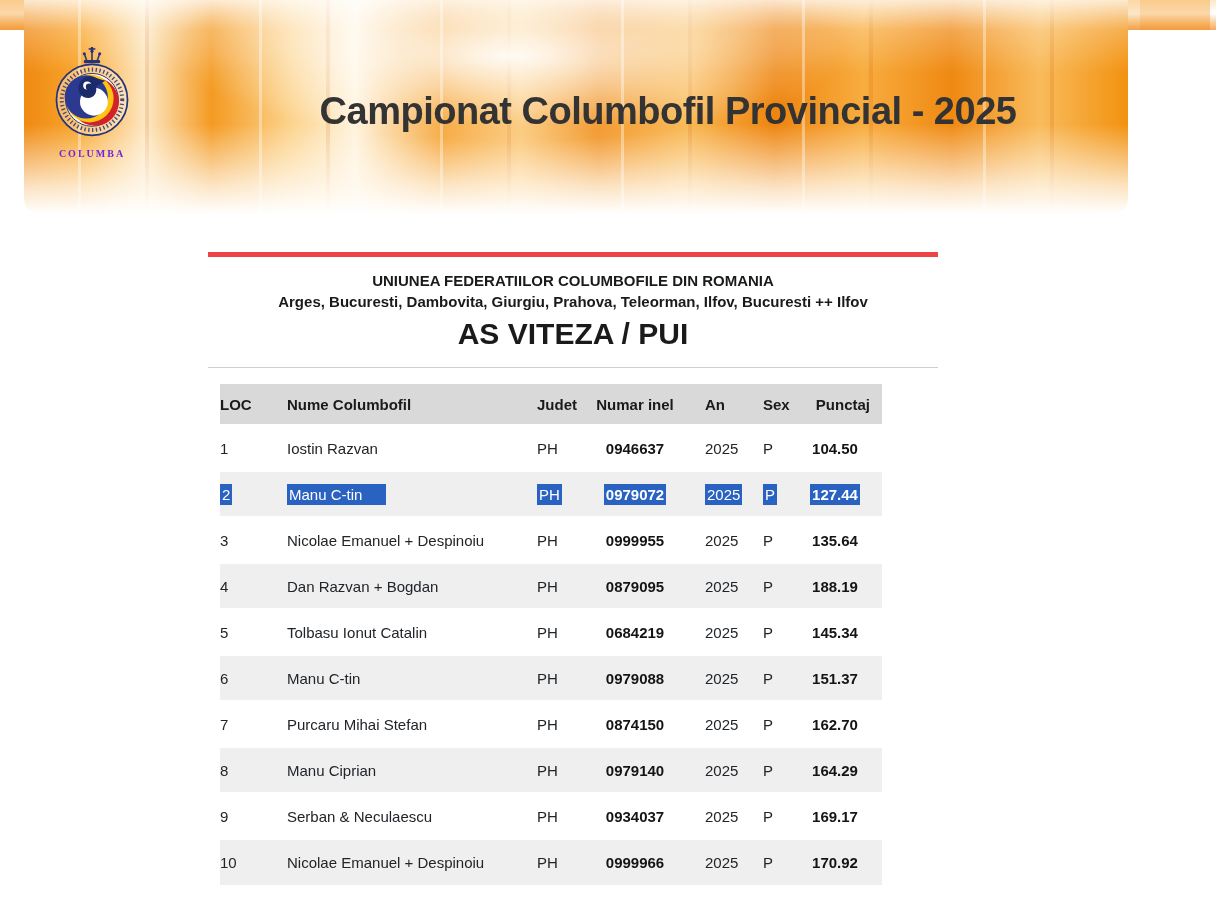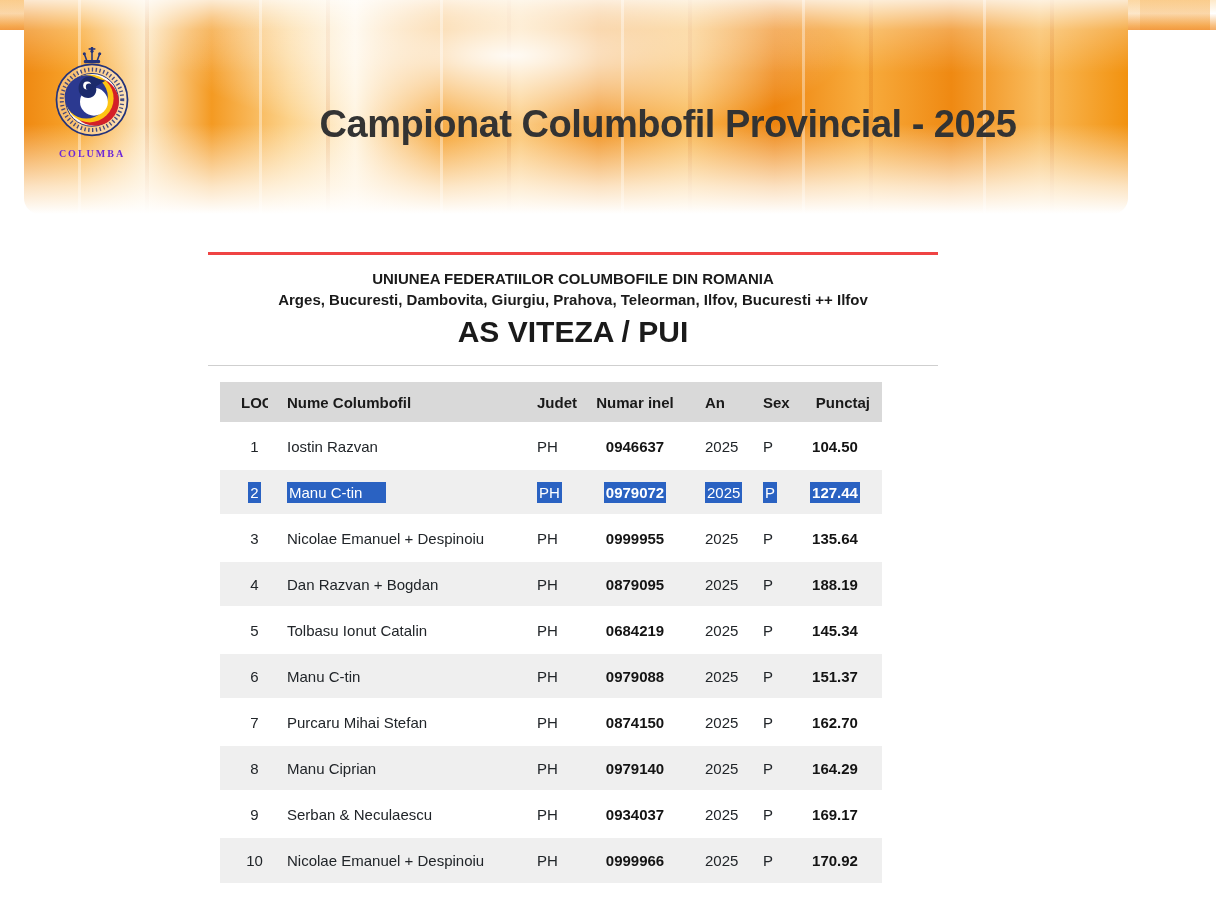--- a/index.html
+++ b/index.html
@@ -17,47 +17,47 @@
   .banner-main{
     position:absolute; top:0; left:24px; width:1104px; height:214px;
     border-radius:0 0 16px 16px; overflow:hidden;
     background:
       radial-gradient(ellipse at 44% 26%, rgba(255,255,255,.92) 0%, rgba(255,255,255,0) 38%),
       linear-gradient(180deg, rgba(255,255,255,.80) 0%, rgba(255,255,255,.25) 14%, rgba(255,255,255,0) 34%, rgba(255,255,255,0) 58%, rgba(255,250,242,.78) 87%, #ffffff 100%),
       repeating-linear-gradient(90deg, rgba(255,255,255,0) 0 54px, rgba(255,255,255,.38) 54px 57px, rgba(255,255,255,0) 57px 121px, rgba(200,85,5,.16) 121px 125px, rgba(255,255,255,0) 125px 181px),
       linear-gradient(90deg,#ef8912 0%,#f9a62d 5%,#fde8c4 11%,#f49a22 17%,#fcd28a 24%,#fff3dd 30%,#f59d25 38%,#fbc26a 45%,#f08c14 52%,#f9b852 60%,#ee840e 68%,#f8ad3f 76%,#ef8912 84%,#f9bb5c 92%,#f2920f 100%);
   }
   .banner-title{
-    position:absolute; left:120px; right:0; top:103px; text-align:center;
+    position:absolute; left:120px; right:0; top:90px; text-align:center;
     font-size:38px; font-weight:700; letter-spacing:-0.5px; color:#333;
   }
   .logo{ position:absolute; left:44px; top:46px; width:96px; text-align:center; }
   .logo-word{
     margin-top:-2px; font-family:"Liberation Serif","DejaVu Serif",serif;
     font-weight:700; font-size:10px; letter-spacing:2px; color:#6d28d9;
   }
 
   
   .content{ position:absolute; left:208px; top:252px; width:730px; }
   .meta-block{
-    border-top:3px solid #ef4444; border-bottom:1px solid #cfcfcf;
+    border-top:5px solid #ef4444; border-bottom:1px solid #cfcfcf;
     padding:13px 0 13px 0; text-align:center; color:#1a1a1a;
   }
   .meta-line{ font-size:15px; font-weight:700; line-height:21px; }
   .meta-region{ font-style:italic; }
   .category-title{ font-size:30px; font-weight:700; line-height:40px; margin-top:2px; color:#1a1a1a; }
 
   
   table.results{ margin:16px 0 0 12px; width:662px; border-collapse:collapse; table-layout:fixed; }
   th,td{ font-size:15px; color:#212529; overflow:hidden; white-space:nowrap; }
   thead th{ background:#d9d9d9; height:41px; font-weight:700; color:#1a1a1a; }
   tbody td{ height:46px; }
   tbody tr{ border-top:2px solid #fff; }
   tbody tr:nth-child(even){ background:#efefef; }
-  .c0{ text-align:center;padding-left:21px; }
+  .c0{ text-align:left; }
   .c1{ padding-left:19px; text-align:left; }
   .c2{ padding-left:19px; text-align:left; }
   .c3{ text-align:center; }
   td.c3{ font-weight:700; color:#141414; }
   .c4{ padding-left:15px; text-align:left; }
   .c5{ padding-left:15px; text-align:left; }
   .c6{ text-align:right; padding-right:12px; }
   td.c6{ font-weight:700; color:#141414;text-align:center; }
   tr.selected .sel{ background:#2a62c2; color:#fff; padding:2px 2px; }
   tr.selected td.c1 .sel{ padding-right:24px; }

